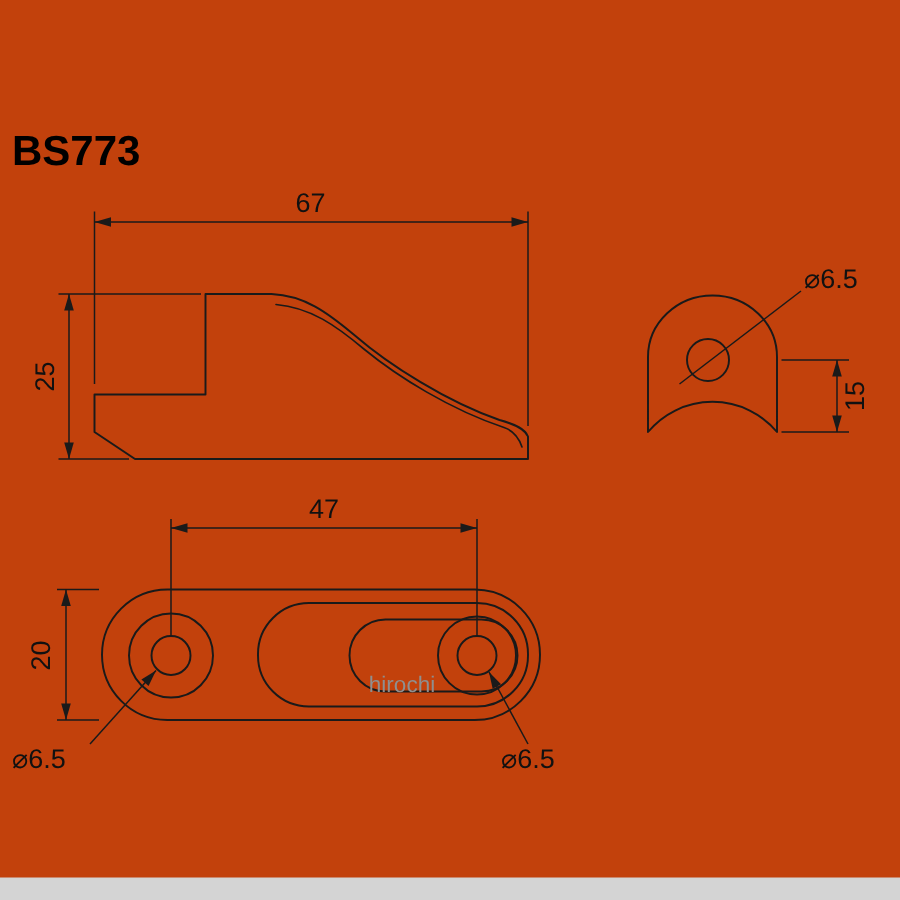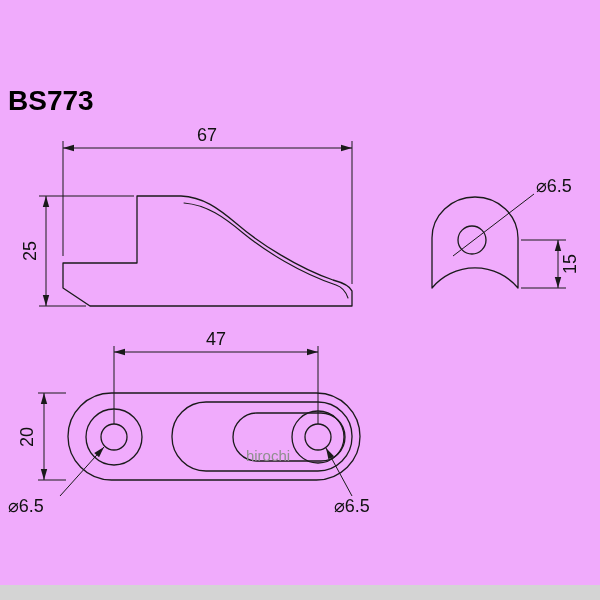--- a/index.html
+++ b/index.html
@@ -1,20 +1,20 @@
 <!DOCTYPE html>
 <html><head>
 <meta charset="utf-8">
 <style>
   html, body { margin: 0; padding: 0; background: #ffffff; }
   .canvas {
     position: relative;
     width: 600px;
     height: 600px;
-    background: #f0abfc;
+    background: #c2410c;
     overflow: hidden;
     font-family: "Liberation Sans", sans-serif;
   }
   svg { position: absolute; top: 0; left: 0; }
   .outline {
     fill: none;
     stroke: #1a1a1a;
     stroke-width: 1.3;
     stroke-linejoin: round;
     stroke-linecap: round;

